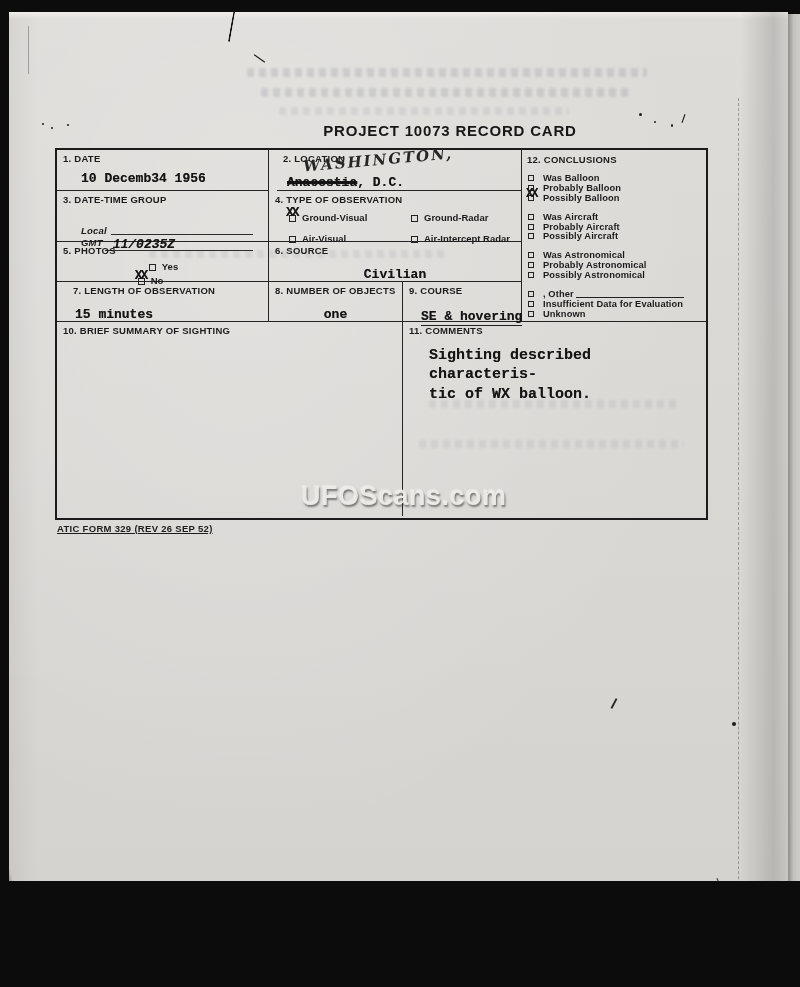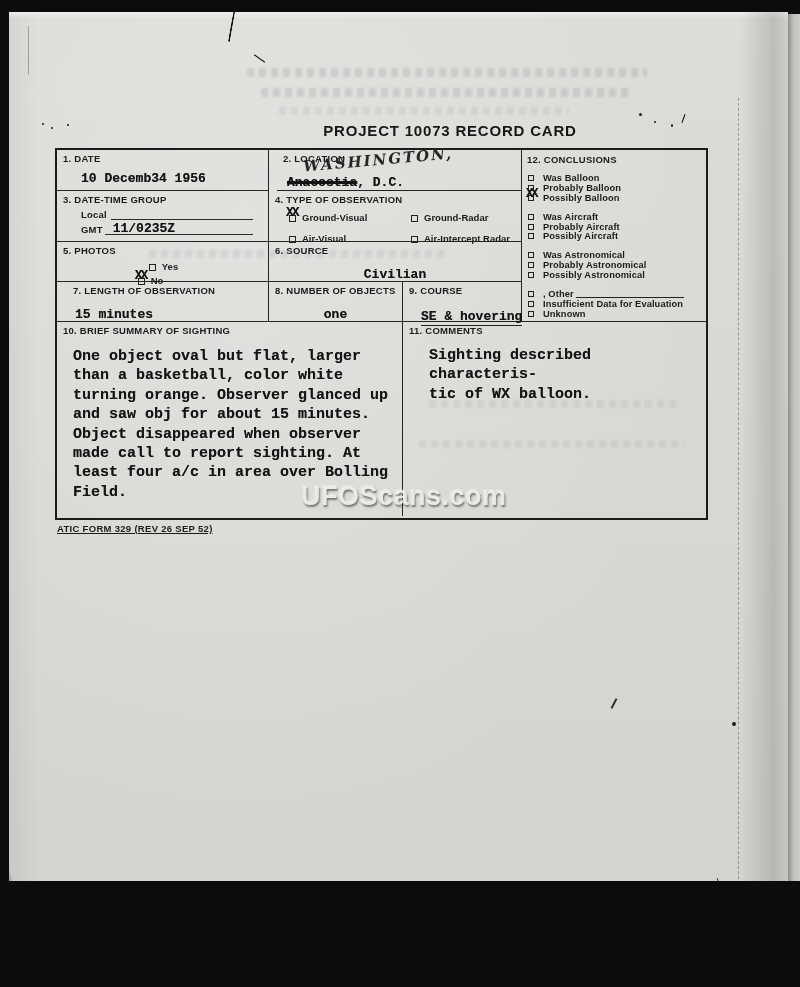--- a/index.html
+++ b/index.html
@@ -56,21 +56,21 @@
   
   .c-date .typed { display:block; margin:7px 0 0 18px; }
   .c-location { overflow:visible;margin-left:8px; }
   .handwritten { position:absolute; left:26px; top:1px; font-family:"DejaVu Serif",serif;
     font-style:italic; font-weight:bold; font-size:15px; letter-spacing:2px; color:#262626;
     transform:rotate(-5deg); white-space:nowrap; }
   .loc-typed { position:absolute; left:10px; bottom:0px; }
   .strike { text-decoration:line-through; text-decoration-thickness:2.6px; }
 
   
-  .dtg-row { display:flex; align-items:flex-end; margin:4px 0 0 18px; width:172px; }
+  .dtg-row { display:flex; align-items:flex-start; margin:20px 0 0 18px; width:172px;font-style:italic; }
   .dtg-row .rlabel { font-size:9.5px; font-weight:bold; letter-spacing:.2px; }
   .rule-line { flex:1; border-bottom:1.6px solid #2c2c2c; height:10px; margin-left:4px; }
   .gmt-row { margin-top:1px; }
   .gmt-box { flex:1; border-bottom:1.6px solid #2c2c2c; margin-left:2px; padding-left:8px; }
   .gmt-box .typed { display:block; margin-bottom:-2px; }
 
   
   .obs-grid { display:grid; grid-template-columns:122px auto; margin:7px 0 0 14px; row-gap:10px; }
   .obs-opt { display:flex; align-items:center; font-size:9.5px; font-weight:bold; white-space:nowrap; }
 
@@ -287,28 +287,20 @@
         <span class="typed">one</span>
       </div>
 
       <div class="cell br bb c-course" style="grid-column:3; grid-row:4;">
         <div class="cell-label">9. COURSE</div>
         <span class="typed">SE &amp; hovering</span>
       </div>
 
       <div class="cell br" style="grid-column:1 / span 2; grid-row:5;">
         <div class="cell-label">10. BRIEF SUMMARY OF SIGHTING</div>
-        <span class="block-text">One object oval but flat, larger
-than a basketball, color white
-turning orange. Observer glanced up
-and saw obj for about 15 minutes.
-Object disappeared when observer
-made call to report sighting. At
-least four a/c in area over Bolling
-Field.</span>
       </div>
 
       <div class="cell c-comments" style="grid-column:3 / span 2; grid-row:5;">
         <div class="cell-label">11. COMMENTS</div>
         <span class="block-text">Sighting described characteris-
 tic of WX balloon.</span>
       </div>
     </div>
 
     <div class="watermark">UFOScans.com</div>

